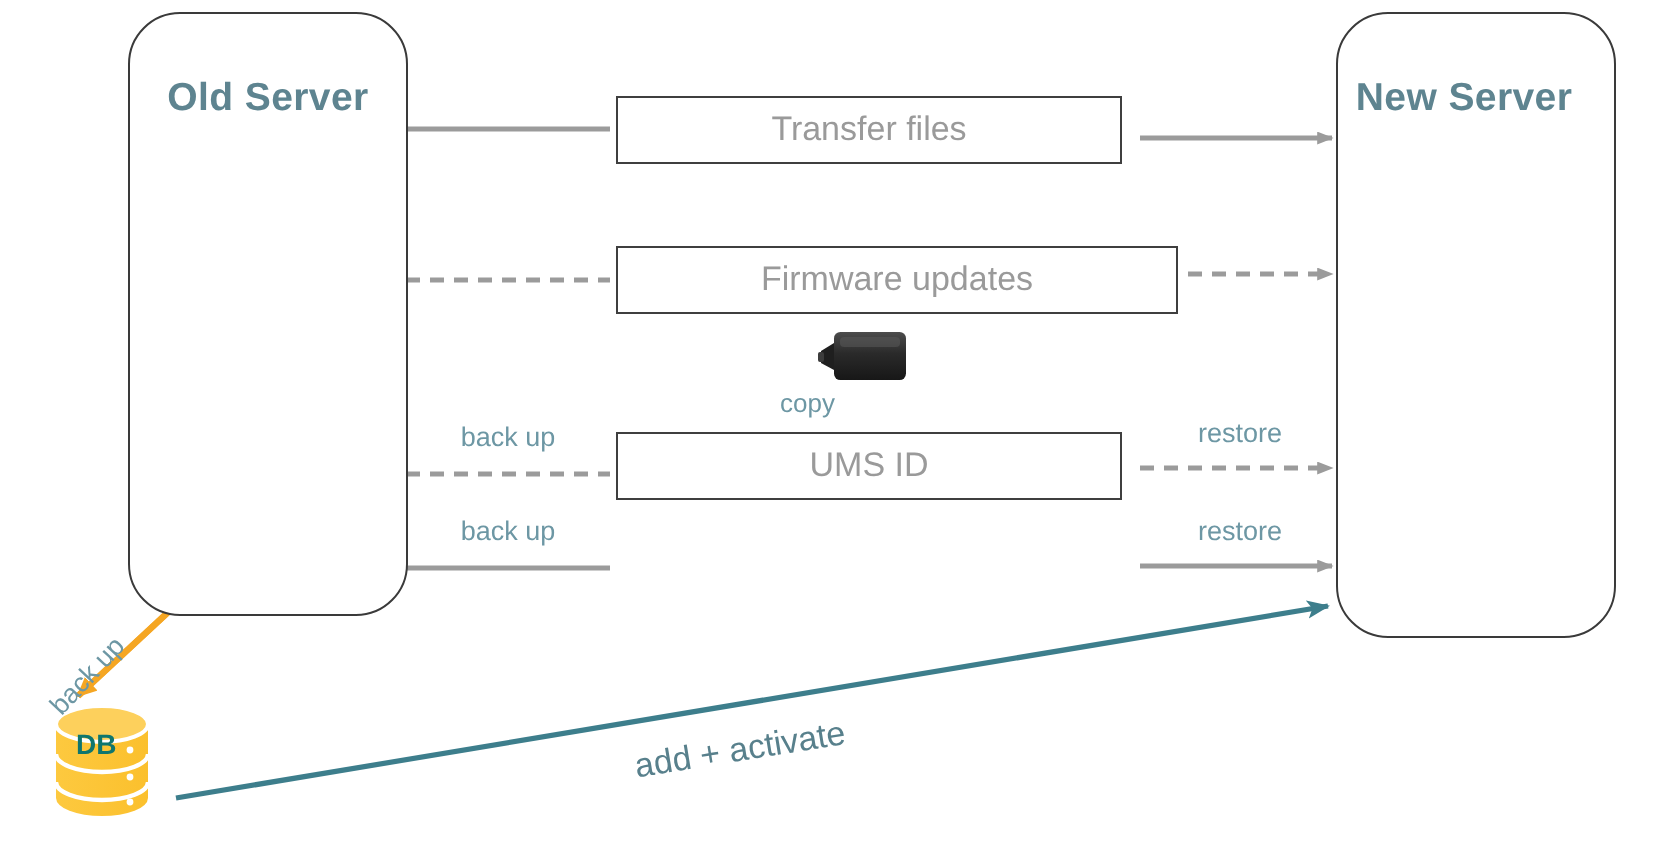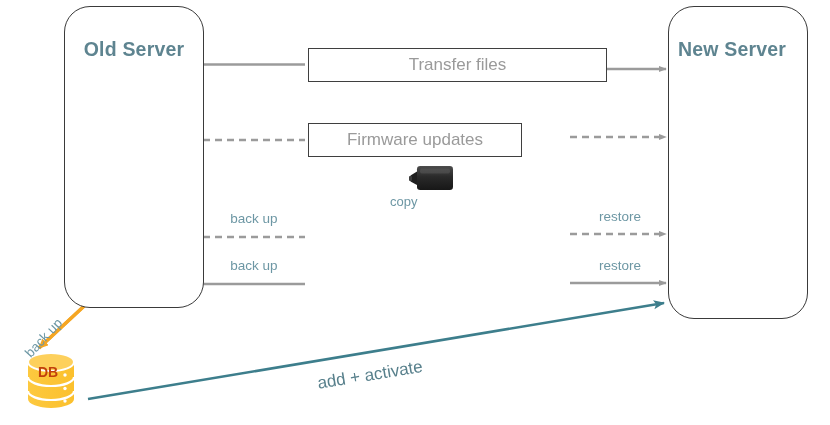--- a/index.html
+++ b/index.html
@@ -41,21 +41,21 @@
   }
   .rot-label{
     position:absolute;color:#6d97a4;font-size:13.5px;white-space:nowrap;
     transform:rotate(-47deg);transform-origin:left top;
   }
   .diag-label{
     position:absolute;color:#58808c;font-size:17px;white-space:nowrap;
     transform:rotate(-9.2deg);transform-origin:left top;
   }
   .db-label{
-    position:absolute;color:#c2410c;font-size:14px;font-weight:bold;white-space:nowrap;text-align:center;
+    position:absolute;color:#0f766e;font-size:14px;font-weight:bold;white-space:nowrap;text-align:center;
   }
 </style>
 </head>
 <body>
 
 <div id="stage">
 
   <svg class="layer" id="svg-base" viewBox="0 0 830 425">
     <defs>
       <marker id="arrow-gray" markerWidth="9" markerHeight="9" refX="7.4" refY="3.2" orient="auto" markerUnits="userSpaceOnUse">
@@ -166,26 +166,27 @@
   </svg>
 
   <div id="html-layer">
 
     <div class="server-panel" style="left:64px;top:6px;width:140px;height:302px;"></div>
     <div class="server-title" style="left:64px;top:38px;width:140px;">Old Server</div>
 
     <div class="server-panel" style="left:668px;top:6px;width:140px;height:313px;"></div>
     <div class="server-title" style="left:668px;top:38px;width:128px;">New Server</div>
 
-    <div class="mid-box" style="left:308px;top:48px;width:299px;height:34px;">Transfer files</div>
+    <div class="mid-box" style="left:308px;top:48px;width:253px;height:34px;">Transfer files</div>
 
-    <div class="mid-box" style="left:308px;top:123px;width:214px;height:34px;">Firmware updates</div>
+    <div class="mid-box" style="left:308px;top:123px;width:281px;height:34px;">Firmware updates</div>
 
     <div class="copy-label" style="left:390px;top:194px;width:90px;">copy</div>
 
+    <div class="mid-box" style="left:308px;top:216px;width:253px;height:34px;">UMS ID</div>
     <div class="edge-label" style="left:204px;top:211px;width:100px;">back up</div>
     <div class="edge-label" style="left:571px;top:209px;width:98px;">restore</div>
 
     <div class="edge-label" style="left:204px;top:258px;width:100px;">back up</div>
     <div class="edge-label" style="left:571px;top:258px;width:98px;">restore</div>
 
     <div class="rot-label" style="left:22px;top:350px;">back up</div>
     <div class="db-label" style="left:38px;top:364px;">DB</div>
 
     <div class="diag-label" style="left:316px;top:374px;">add + activate</div>

